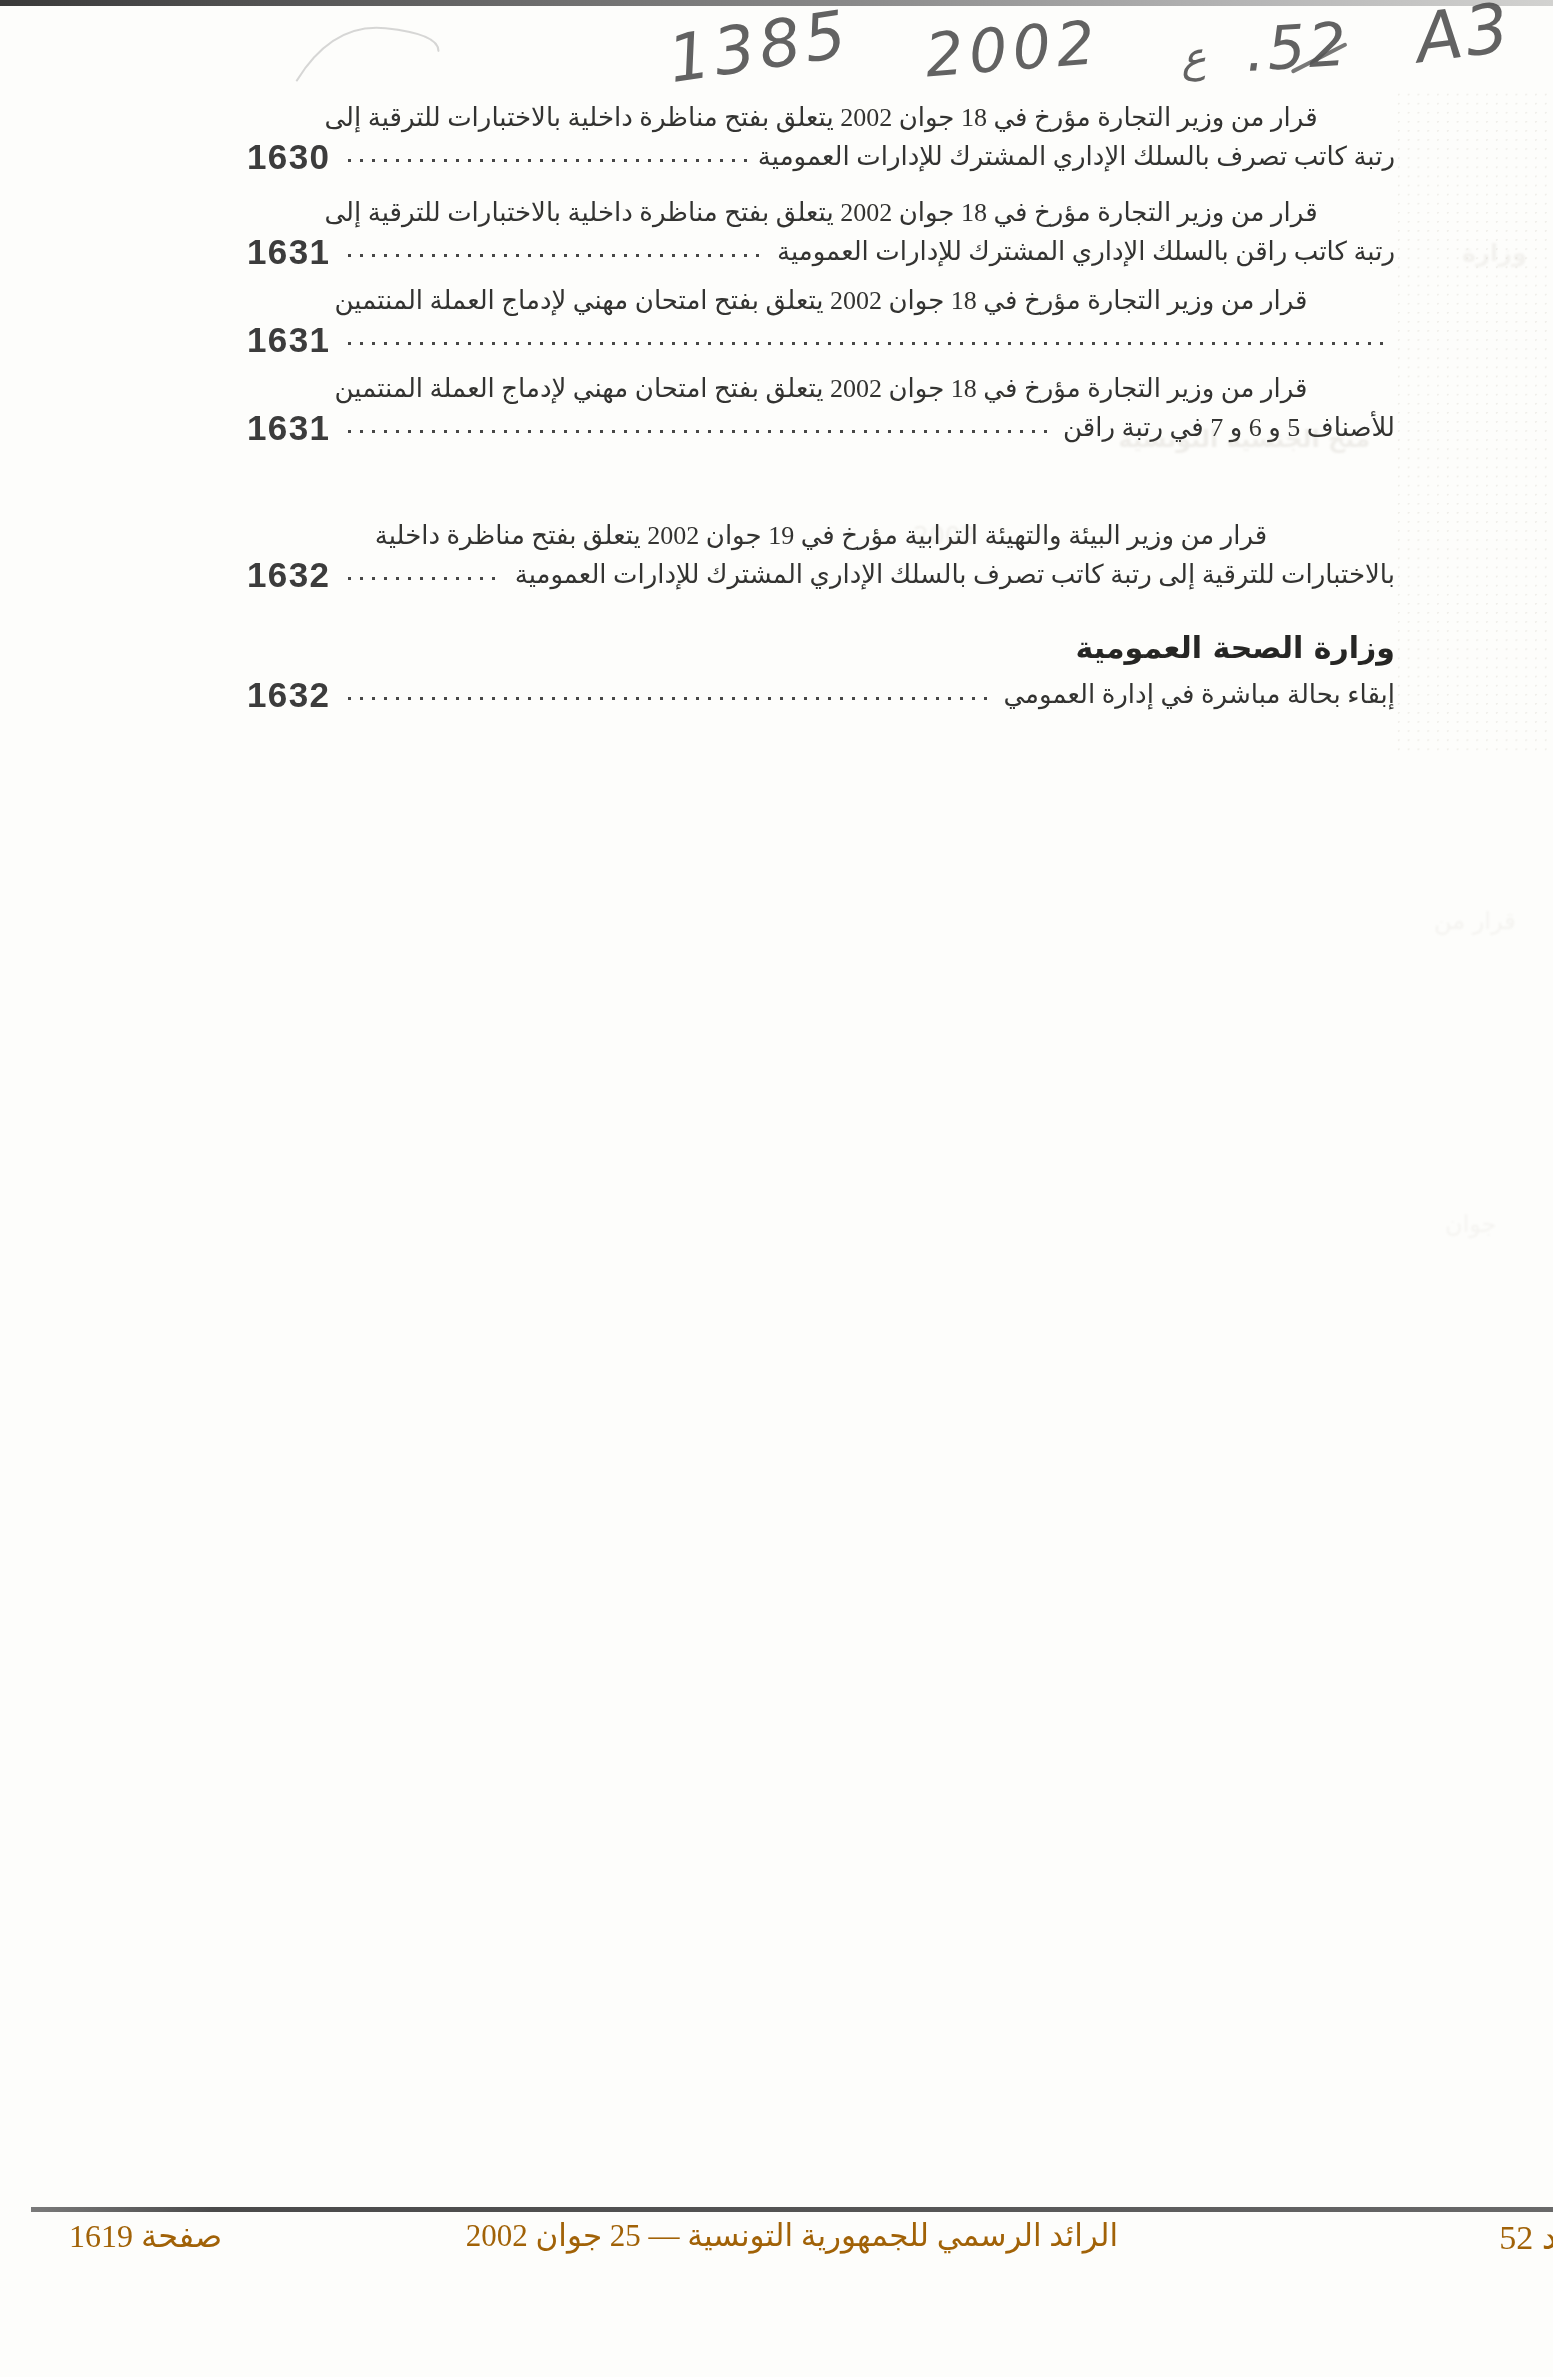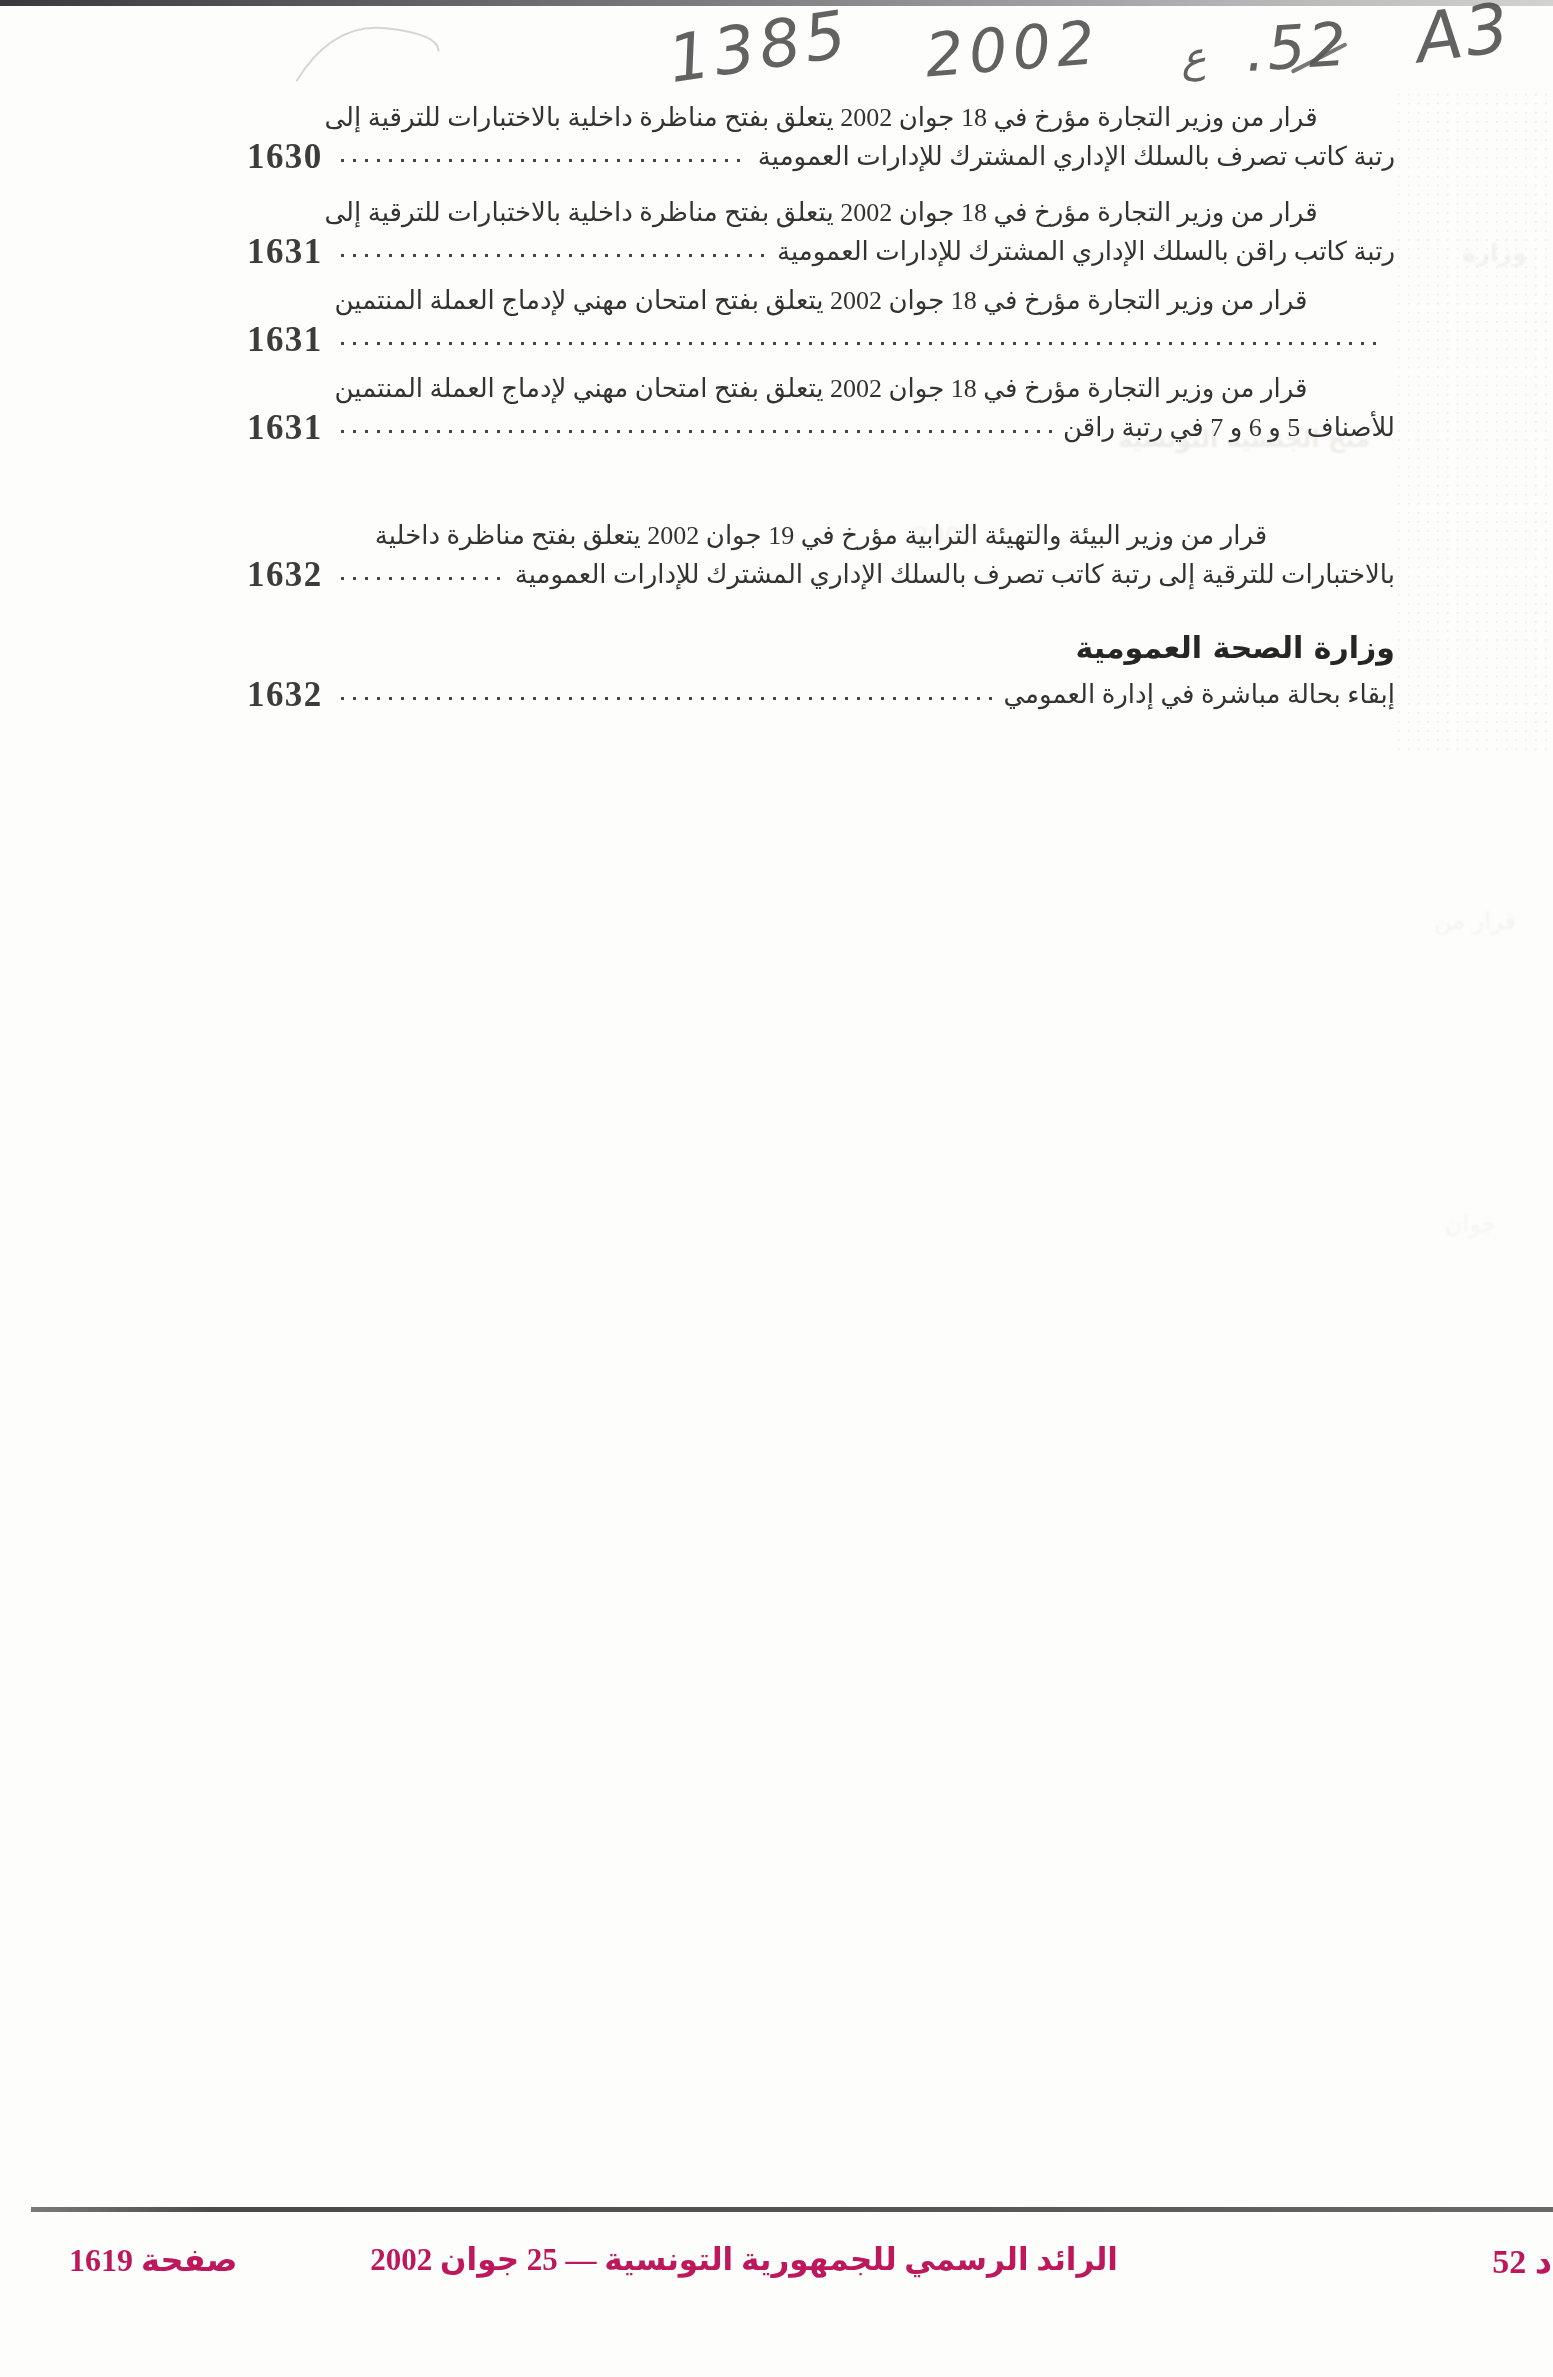--- a/index.html
+++ b/index.html
@@ -57,40 +57,40 @@
   .dots {
     flex:1 1 auto; min-width:25px;
     align-self:flex-end; height:12.7px;
     margin:0 11.3px 9.1px 14px;
     background-image:radial-gradient(circle 1.7px at 5.6px 6.3px, #474747 97%, rgba(0,0,0,0));
     background-size:12px 12.7px;
     background-repeat:repeat-x;
   }
   .num {
     flex:0 0 auto;
-    font-family:Liberation Serif, serif;
+    font-family:Liberation Sans, sans-serif;
     font-weight:bold; font-size:35px; line-height:35px;
     letter-spacing:1.4px; color:#3c3c3c;
     align-self:center; direction:ltr;
   }
   .heading {
     white-space:nowrap; text-align:right;
     font-size:30px; line-height:41px; font-weight:bold; color:#262624;
     font-family:"DejaVu Sans",sans-serif;
   }
   .e1 { top:98px; } .e2 { top:193px; } .e3 { top:281px; } .e4 { top:369px; }
   .h1 { top:452px; } .e5 { top:516px; } .h2 { top:627px; } .e6 { top:675px; }
   
   .rule {
     position:absolute; left:32px; right:0; top:2207px; height:4.9px;
     background:linear-gradient(to right,#7a7a7a,#4a4a4a 12%,#565656 60%,#696969);
   }
   .f-page, .f-journal, .f-issue {
     position:absolute; top:2217px; white-space:nowrap;
-    font-weight:bold; color:#be185d; direction:rtl;margin-top:24px;
+    font-weight:normal; color:#a16207; direction:rtl;
   }
   .f-page  { left:70px;  font-size:32px; }
   .f-journal { right:435px; font-size:31px; }
   .f-issue { right:-42px; font-size:34px; }
   
   .ghost {
     position:absolute; white-space:nowrap;
     color:#8d8272; filter:blur(0.8px);
     font-family:"DejaVu Sans",sans-serif;
   }

